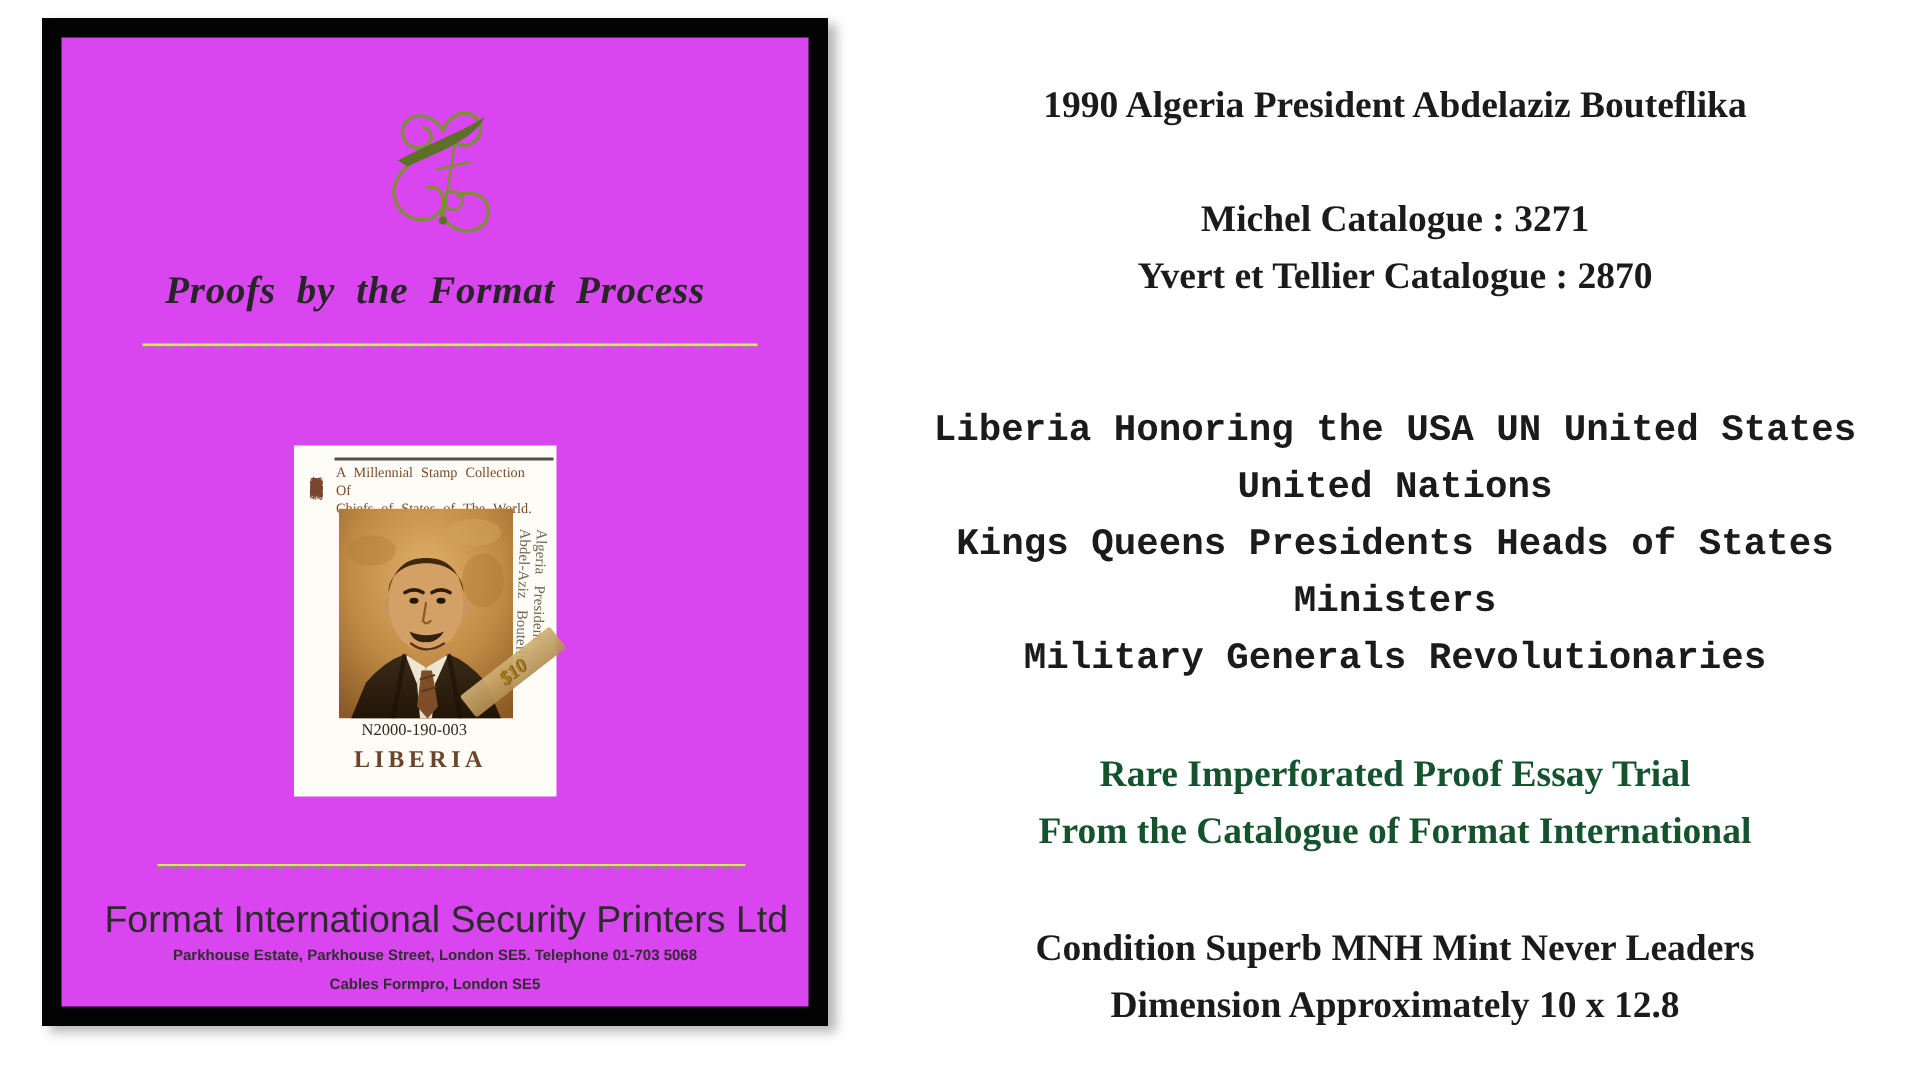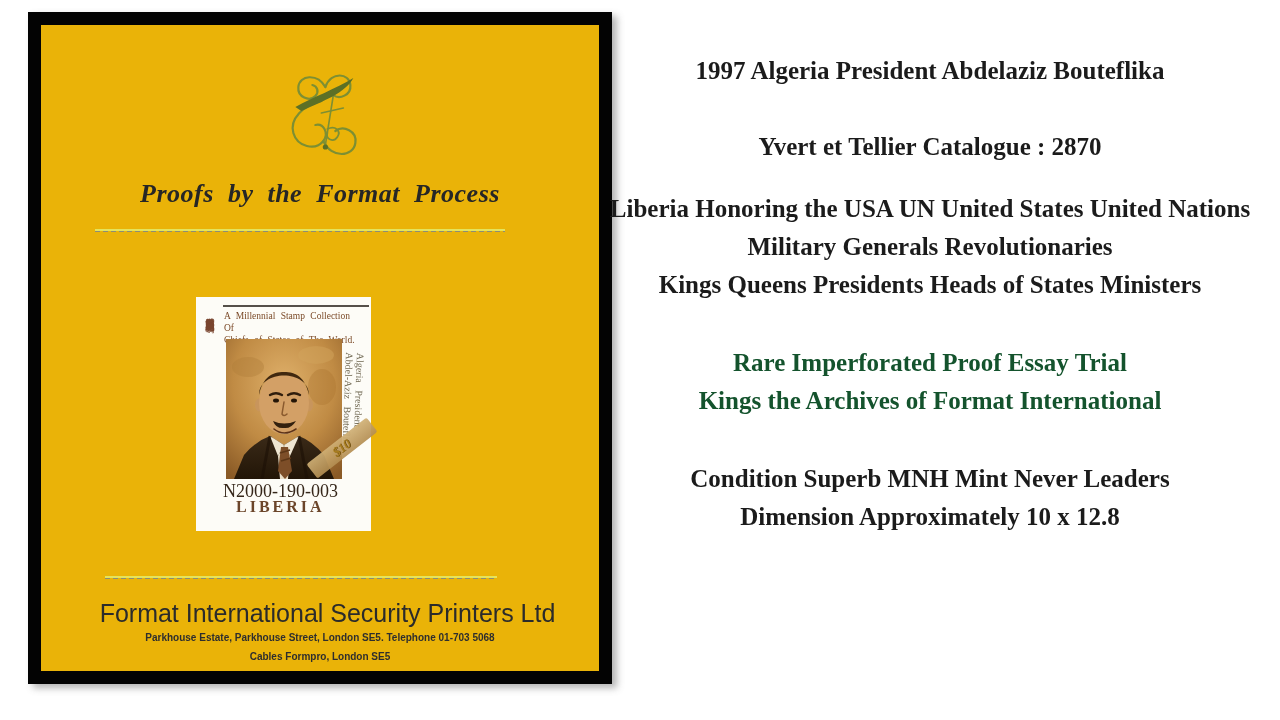--- a/index.html
+++ b/index.html
@@ -10,22 +10,22 @@
     background: #ffffff;
     position: relative;
     overflow: hidden;
     font-family: "Liberation Serif", serif;
   }
 
   
   .photo-frame {
     position: absolute;
     left: 28px; top: 12px;
-    width: 584px; height: 672px;
-    background: #eab308;
+    width: 524px; height: 672px;
+    background: #d946ef;
     border: 13px solid #030303;
     box-shadow: 5px 4px 7px rgba(90,90,90,0.45);
   }
   .card { position: absolute; inset: 0; }
 
   .monogram {
     position: absolute;
     left: 50%; top: 40px;
     transform: translateX(-46%);
   }
@@ -110,23 +110,23 @@
   }
   .price-wedge span {
     font-family: "Liberation Serif", serif;
     font-style: italic; font-weight: bold;
     font-size: 13px;
     color: #a87d1e;
     text-shadow: 0.5px 0.5px 0 #6b4a0e;
   }
   .stamp-code {
     position: absolute;
-    left: 27px; top: 184px;
-    font-family: "Liberation Serif", serif;
-    font-size: 18px;
+    left: 45px; top: 184px;
+    font-family: "Liberation Serif", serif;
+    font-size: 11px;
     color: #352619;
   }
   .stamp-country {
     position: absolute;
     left: 40px; top: 201px;
     font-family: "Liberation Serif", serif;
     font-size: 16px; font-weight: 600;
     letter-spacing: 3px;
     color: #6b452a;
   }
@@ -158,21 +158,21 @@
     left: 580px; top: 0;
     width: 700px;
     text-align: center;
     font-family: "Liberation Serif", serif;
     font-weight: bold;
     color: #1b1b1b;
   }
   .listing p { margin: 0; font-size: 25px; line-height: 38px; }
   .listing-title { padding-top: 52px; }
   .catalogue     { margin-top: 38px; }
-  .description   { margin-top: 24px; }
+  .description   { margin-top: 64px; font-family: Liberation Mono, monospace; }
   .highlight     { margin-top: 40px; color: #14532d; }
   .condition     { margin-top: 40px; }
 </style>
 </head>
 <body>
 
 <div class="photo-frame">
   <div class="card">
 
     <div class="monogram">
@@ -260,34 +260,35 @@
 
     <div class="rule rule-bottom"></div>
 
     <div class="printer-name">Format International Security Printers Ltd</div>
     <div class="printer-address">Parkhouse Estate, Parkhouse Street, London SE5. Telephone 01-703 5068</div>
     <div class="printer-cables">Cables Formpro, London SE5</div>
   </div>
 </div>
 
 <div class="listing">
-  <p class="listing-title">1997 Algeria President Abdelaziz Bouteflika</p>
+  <p class="listing-title">1990 Algeria President Abdelaziz Bouteflika</p>
 
   <div class="catalogue">
+    <p>Michel Catalogue : 3271</p>
     <p>Yvert et Tellier Catalogue : 2870</p>
   </div>
 
   <div class="description">
     <p>Liberia Honoring the USA UN United States United Nations</p>
+    <p>Kings Queens Presidents Heads of States Ministers</p>
     <p>Military Generals Revolutionaries</p>
-    <p>Kings Queens Presidents Heads of States Ministers</p>
   </div>
 
   <div class="highlight">
     <p>Rare Imperforated Proof Essay Trial</p>
-    <p>Kings the Archives of Format International</p>
+    <p>From the Catalogue of Format International</p>
   </div>
 
   <div class="condition">
     <p>Condition Superb MNH Mint Never Leaders</p>
     <p>Dimension Approximately 10 x 12.8</p>
   </div>
 </div>
 
 </body></html>

